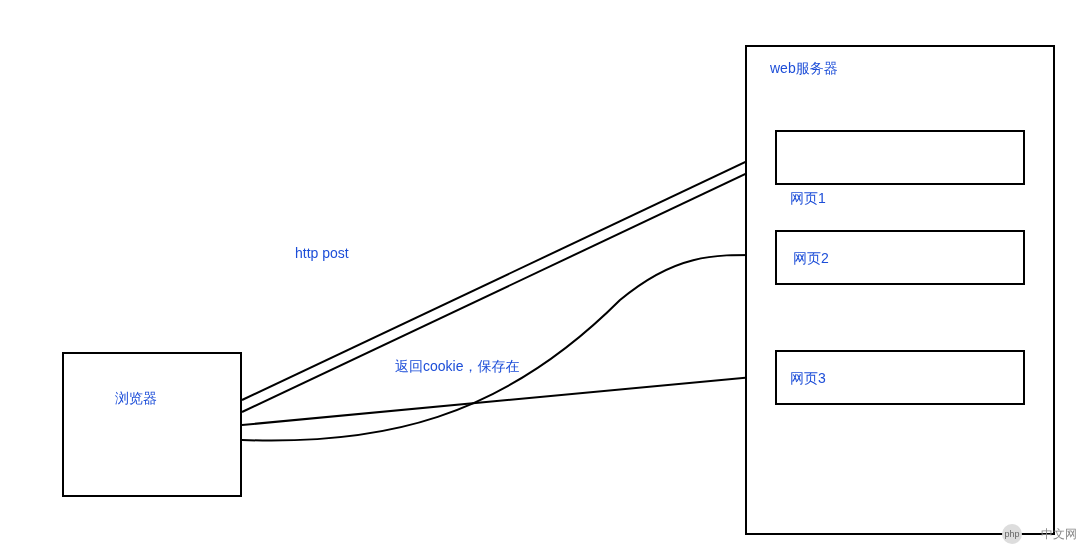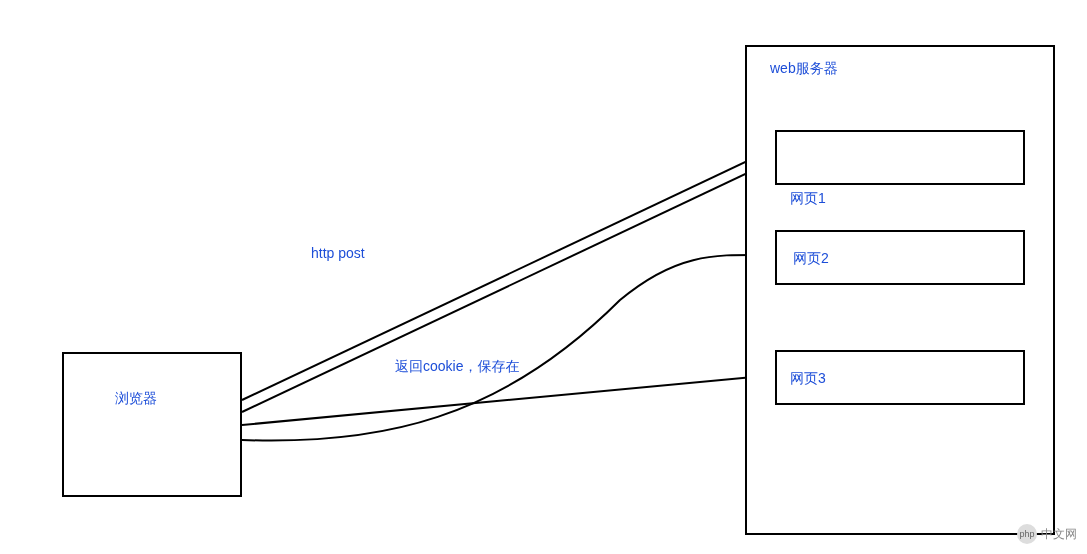--- a/index.html
+++ b/index.html
@@ -52,37 +52,37 @@
       top: 390px;
     }
     .server-label {
       left: 770px;
       top: 60px;
     }
     .page1-label { left: 790px; top: 150px; margin-top: 40px; }
     .page2-label { left: 793px; top: 250px; }
     .page3-label { left: 790px; top: 370px; }
     .http-label {
-      left: 311px;
+      left: 295px;
       top: 245px;
     }
     .cookie-label {
       left: 395px;
       top: 355px;
       line-height: 1.6;
     }
     .watermark {
       position: absolute;
       right: 10px;
       bottom: 10px;
       font-size: 12px;
       color: #888;
       display: flex;
       align-items: center;
-      gap: 4px;
+      gap: 19px;
     }
     .watermark-icon {
       width: 20px;
       height: 20px;
       border-radius: 50%;
       background: #ddd;
       display: flex;
       align-items: center;
       justify-content: center;
       font-size: 9px;

